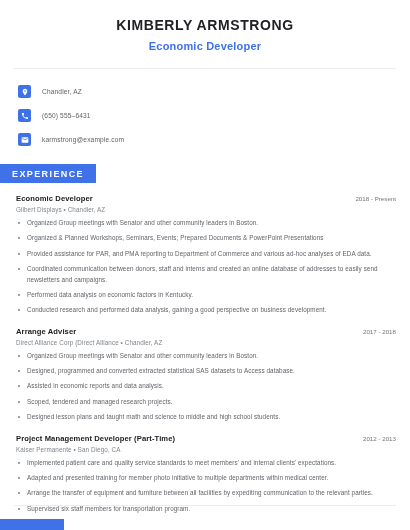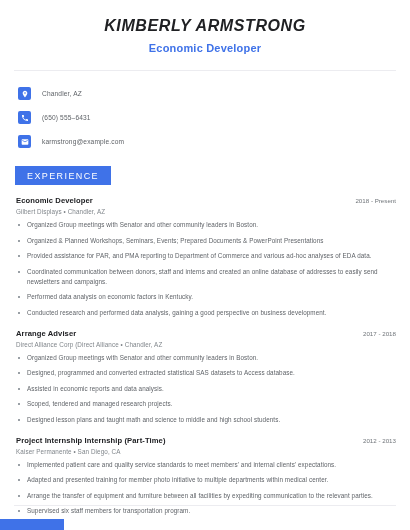--- a/index.html
+++ b/index.html
@@ -23,27 +23,26 @@
     background: #fff;
     overflow: hidden;
   }
 
   
   .header {
     padding-top: 17px;
     text-align: center;
   }
   .full-name {
-    font-size: 16px;
+    font-size: 14px;
     font-weight: bold;
     letter-spacing: 0.6px;
     color: #202124;
     line-height: 1.15;
     margin: 0;
-    font-style: italic;
   }
   .job-title {
     font-size: 11px;
     font-weight: bold;
     color: #3f72e8;
     letter-spacing: 0.2px;
     margin-top: 7px;
   }
 
   .divider {
@@ -82,24 +81,24 @@
     white-space: nowrap;
   }
 
   
   .section { margin-top: 14px; }
   .section-badge {
     display: inline-block;
     background: #3f72e8;
     color: #ffffff;
     font-size: 9px;
-    font-weight: normal;
+    font-weight: bold;
     letter-spacing: 1.4px;
     padding: 5px 12px 4px 12px;
-    margin-left: 15px;
+    margin-left: 0;
   }
 
   .entries { padding: 0 14px 0 16px; }
 
   .entry { margin-top: 11px; }
   .entry-head {
     display: flex;
     align-items: baseline;
     justify-content: space-between;
   }
@@ -233,21 +232,21 @@
           <li class="bullet">Organized Group meetings with Senator and other community leaders in Boston.</li>
           <li class="bullet">Designed, programmed and converted extracted statistical SAS datasets to Access database.</li>
           <li class="bullet">Assisted in economic reports and data analysis.</li>
           <li class="bullet">Scoped, tendered and managed research projects.</li>
           <li class="bullet">Designed lesson plans and taught math and science to middle and high school students.</li>
         </ul>
       </div>
 
       <div class="entry">
         <div class="entry-head">
-          <span class="entry-role">Project Internship Internship (Part-Time)</span>
+          <span class="entry-role">Project Management Developer (Part-Time)</span>
           <span class="entry-dates">2012 - 2013</span>
         </div>
         <div class="entry-company">Kaiser Permanente  •  San Diego, CA</div>
         <ul class="bullets">
           <li class="bullet">Implemented patient care and quality service standards to meet members' and internal clients' expectations.</li>
           <li class="bullet">Adapted and presented training for member photo initiative to multiple departments within medical center.</li>
           <li class="bullet">Arrange the transfer of equipment and furniture between all facilities by expediting communication to the relevant parties.</li>
           <li class="bullet">Supervised six staff members for transportation program.</li>
         </ul>
       </div>

